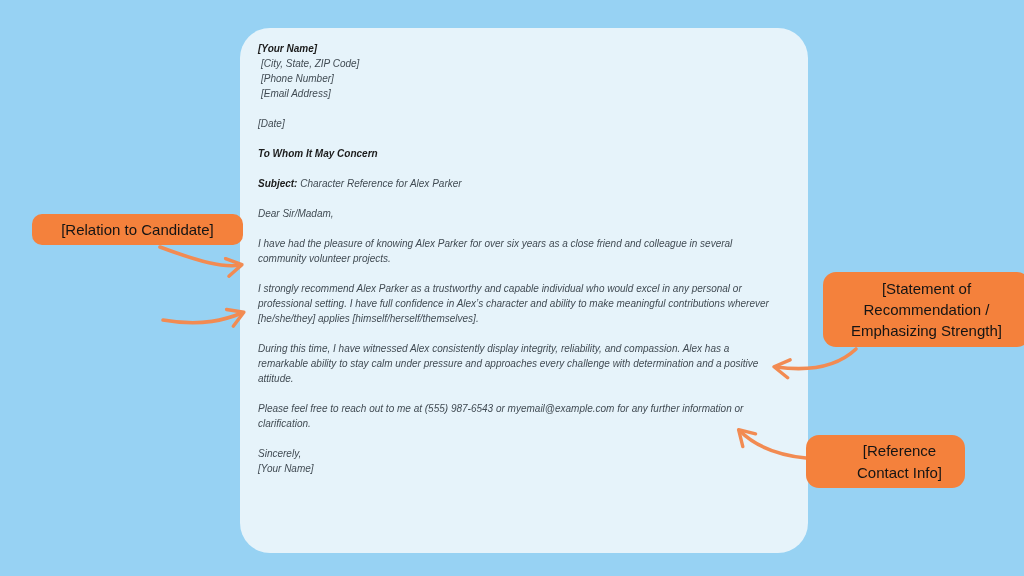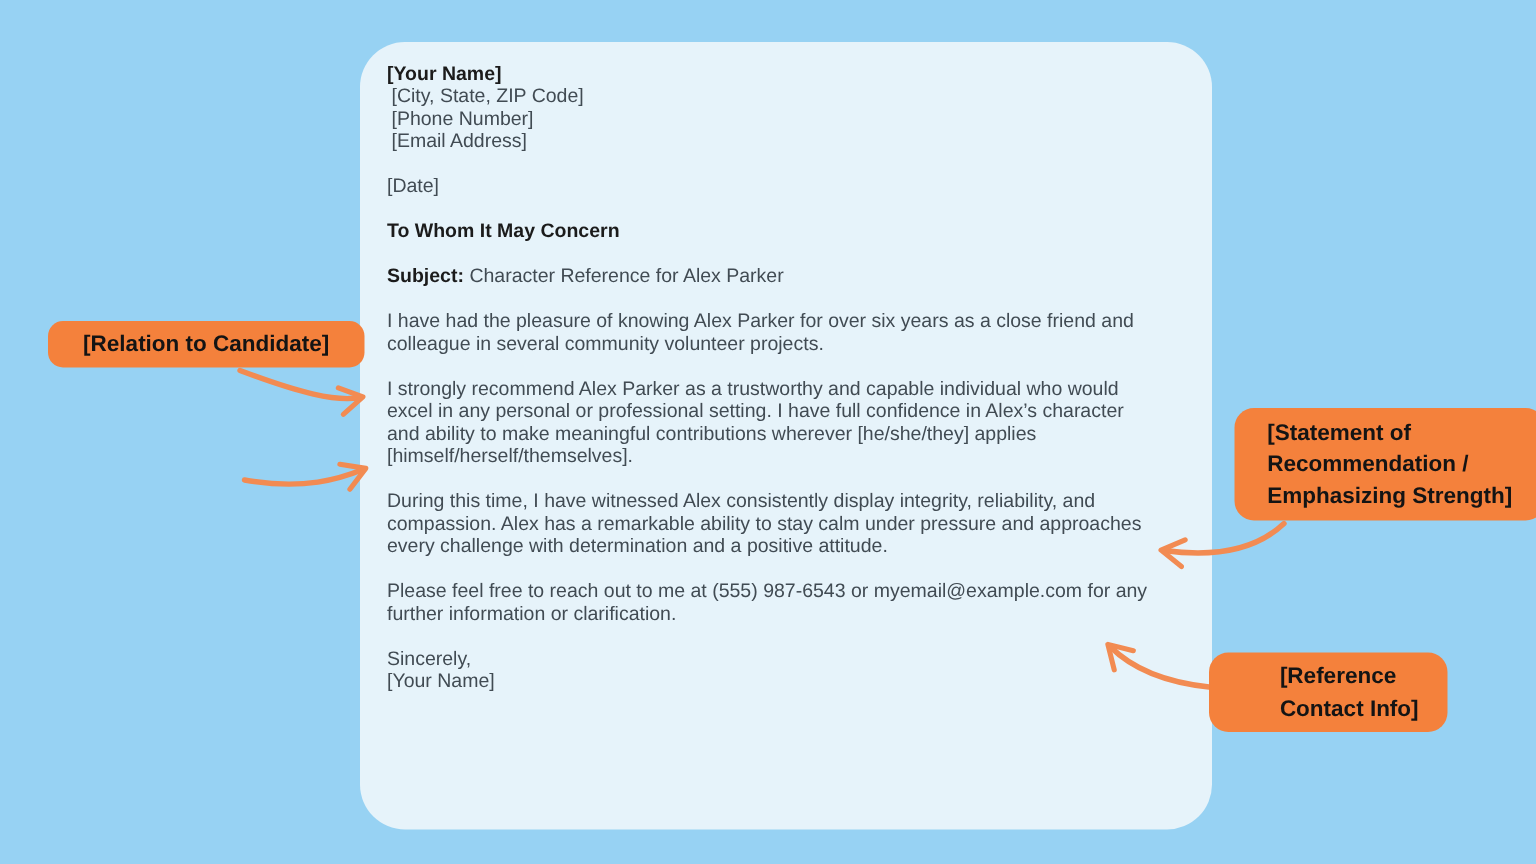--- a/index.html
+++ b/index.html
@@ -16,36 +16,38 @@
     position: absolute;
     left: 240px; top: 28px;
     width: 568px; height: 525px;
     background: var(--card, #E6F3FA);
     border-radius: 30px;
     box-sizing: border-box;
     padding: 13px 28px 0 18px;
   }
   .letter {
     color: var(--body-text, #414B53);
-    font-size: 13px;
+    font-size: 10px;
     line-height: 15px;
     max-width: 516px;
+    font-style: italic;
   }
   .letter .strong { font-weight: bold; color: var(--strong-text, #1B1B1B); }
   .addr { padding-left: 3px; }
   .block { margin-top: 15px; }
   .letter p { margin: 15px 0 0 0; }
 
   
   .callout {
     position: absolute;
     background: var(--label-bg, #F4813C);
     color: var(--label-text, #141414);
-    font-weight: bold;
+    font-weight: normal;
     font-size: 15px;
+    text-align: center;
     white-space: pre-line;
     display: flex;
     align-items: center;
     justify-content: center;
     box-sizing: border-box;
     border-radius: 13px;
   }
   .callout-relation  { left: 32px;  top: 214px; width: 211px; height: 31px; line-height: 20px; border-radius: 10px; }
   .callout-positive  { left: 12px;  top: 293px; width: 149px; height: 55px; line-height: 22px; }
   .callout-statement { left: 790px; top: 272px; width: 207px; height: 75px; line-height: 21px; margin-left: 33px; }
@@ -78,20 +80,21 @@
       <div class="addr">[City, State, ZIP Code]</div>
       <div class="addr">[Phone Number]</div>
       <div class="addr">[Email Address]</div>
 
       <div class="block">[Date]</div>
 
       <div class="block strong">To Whom It May Concern</div>
 
       <div class="block"><span class="strong">Subject:</span> <span>Character Reference for Alex Parker</span></div>
 
+      <div class="block">Dear Sir/Madam,</div>
 
       <p>I have had the pleasure of knowing Alex Parker for over six years as a close friend and colleague in several community volunteer projects.</p>
       <p>I strongly recommend Alex Parker as a trustworthy and capable individual who would excel in any personal or professional setting. I have full confidence in Alex’s character and ability to make meaningful contributions wherever [he/she/they] applies [himself/herself/themselves].</p>
       <p>During this time, I have witnessed Alex consistently display integrity, reliability, and compassion. Alex has a remarkable ability to stay calm under pressure and approaches every challenge with determination and a positive attitude.</p>
       <p>Please feel free to reach out to me at (555) 987-6543 or myemail@example.com for any further information or clarification.</p>
 
       <div class="block">Sincerely,</div>
       <div>[Your Name]</div>
     </div>
   </div>

